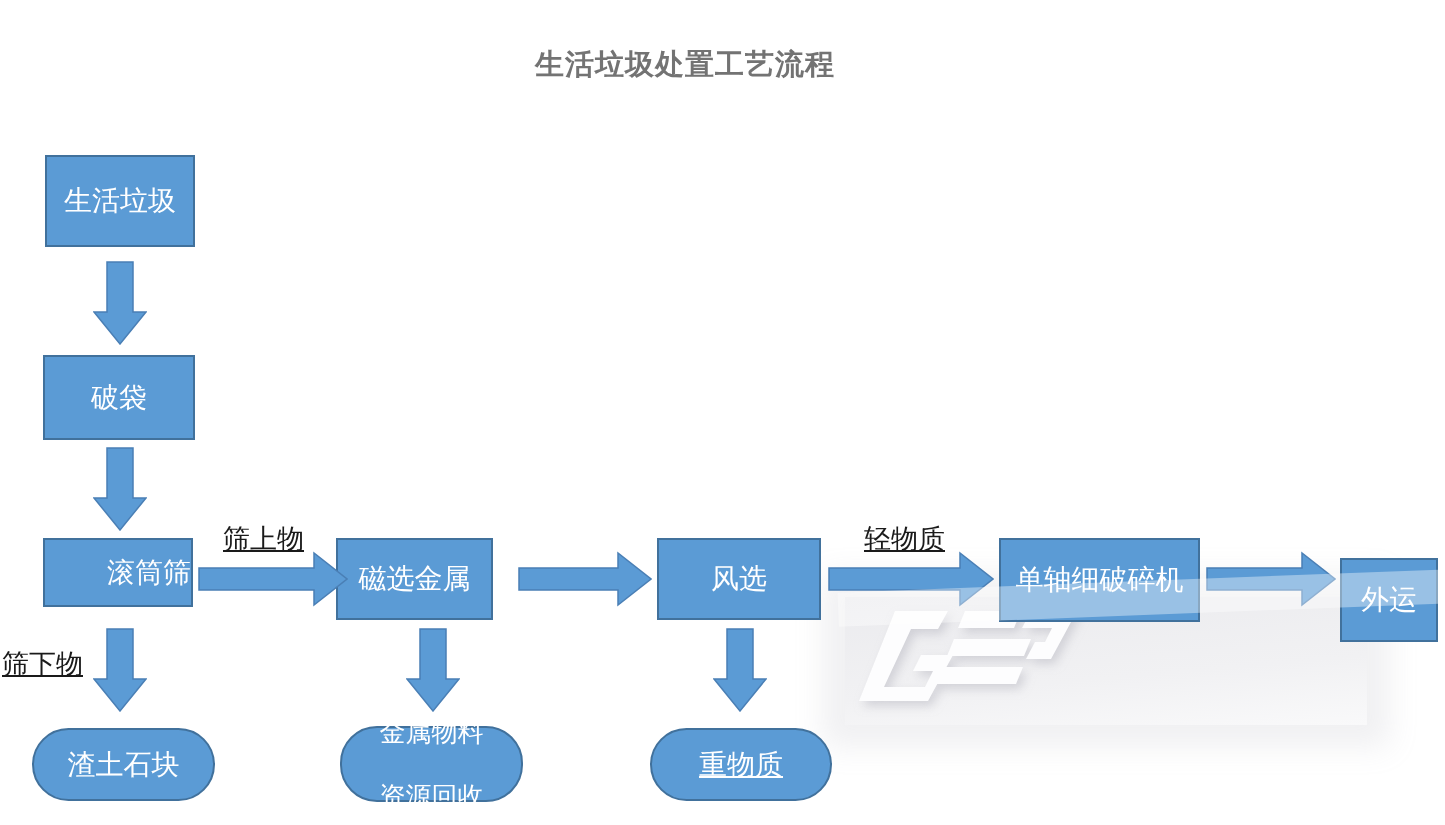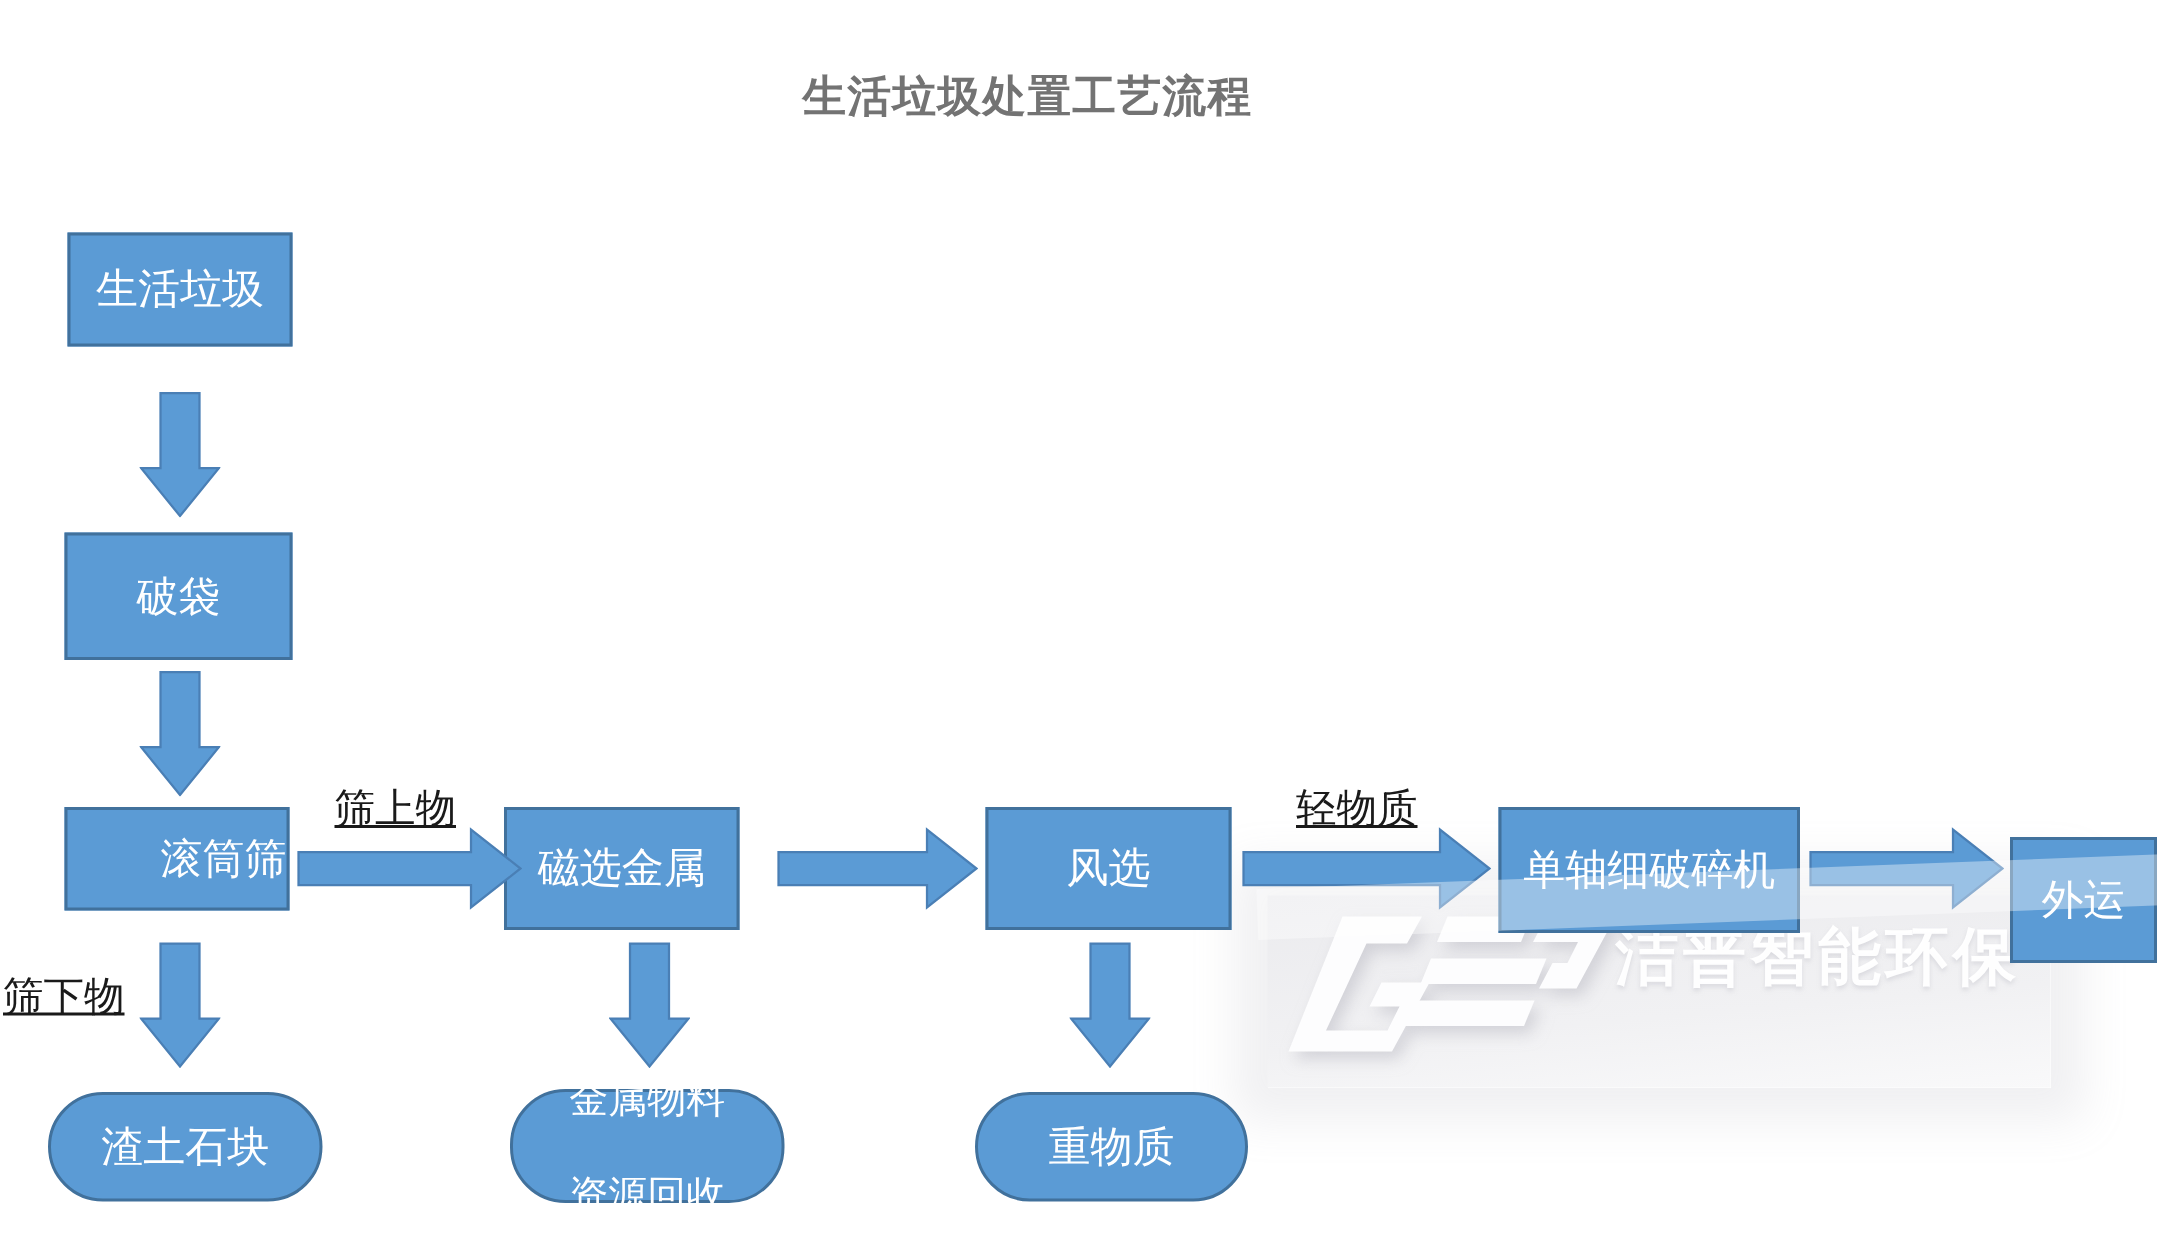--- a/index.html
+++ b/index.html
@@ -57,26 +57,25 @@
 <div id="canvas">
 
   <div class="watermark">
     <svg class="wm-logo" width="225" height="118" viewBox="0 0 225 118">
       <polygon points="42,10 95,10 85,28 58,28 31,86 72,86 80,70 60,70 68,54 100,54 75,100 6,100"></polygon>
       <polygon points="112,10 168,10 161,27 105,27"></polygon>
       <polygon points="101,38 178,38 171,55 94,55"></polygon>
       <polygon points="90,66 170,66 163,83 83,83"></polygon>
       <path fill-rule="evenodd" d="M178,10 L224,10 L198,58 L173,58 L182,41 L192,41 L199,27 L169,27 Z"></path>
     </svg>
-    <div class="wm-cn">洁普智能环保</div>
   </div>
 
   <div class="title">生活垃圾处置工艺流程</div>
 
-  <div class="box" style="left:45px;top:155px;width:150px;height:76px;align-items:center;">
+  <div class="box" style="left:45px;top:155px;width:150px;height:92px;align-items:center;">
     <span>生活垃圾</span>
   </div>
   <div class="box" style="left:43px;top:355px;width:152px;height:85px;">
     <span>破袋</span>
   </div>
   <div class="box" style="left:43px;top:538px;width:150px;height:69px;justify-content:flex-end;">
     <span>滚筒筛</span>
   </div>
   <div class="box" style="left:336px;top:538px;width:157px;height:82px;">
     <span>磁选金属</span>
@@ -91,21 +90,21 @@
     <span>外运</span>
   </div>
 
   <div class="terminal" style="left:32px;top:728px;width:183px;height:73px;">
     <span>渣土石块</span>
   </div>
   <div class="terminal" style="left:340px;top:726px;width:183px;height:76px;gap:32px;">
     <span class="two-line">金属物料</span>
     <span class="two-line">资源回收</span>
   </div>
-  <div class="terminal" style="left:650px;top:728px;width:182px;height:73px;">
+  <div class="terminal" style="left:650px;top:728px;width:182px;height:73px;text-decoration:underline;">
     <span>重物质</span>
   </div>
 
   <svg class="arrow" style="left:93px;top:261px;" width="54" height="84" viewBox="0 0 54 84">
     <polygon points="14,1 40,1 40,51 53,51 27,83 1,51 14,51"></polygon>
   </svg>
   <svg class="arrow" style="left:93px;top:447px;" width="54" height="84" viewBox="0 0 54 84">
     <polygon points="14,1 40,1 40,51 53,51 27,83 1,51 14,51"></polygon>
   </svg>
   <svg class="arrow" style="left:93px;top:628px;" width="54" height="84" viewBox="0 0 54 84">

